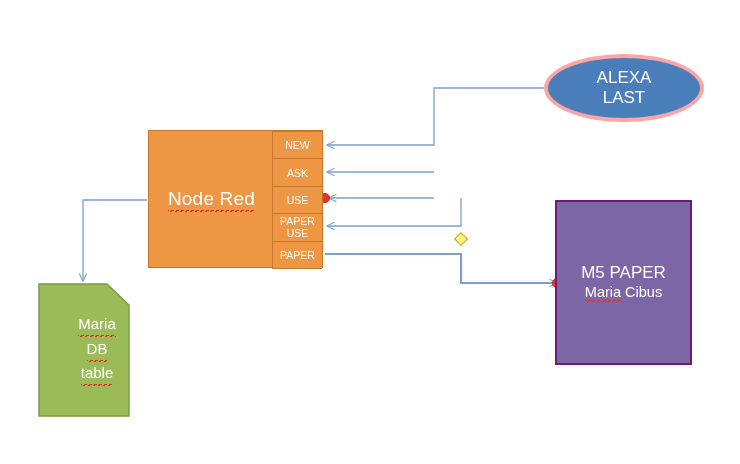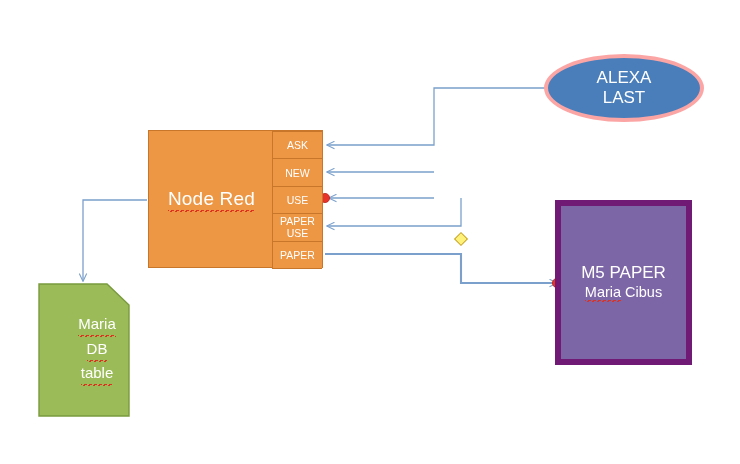--- a/index.html
+++ b/index.html
@@ -110,21 +110,21 @@
   }
 
   
   .m5 {
     position: absolute;
     left: 555px;
     top: 200px;
     width: 137px;
     height: 165px;
     background: #7D66A6;
-    border: 6px solid #701a75;
+    border: 2px solid #701a75;
     box-sizing: border-box;
     display: flex;
     flex-direction: column;
     align-items: center;
     justify-content: center;
     color: #FFFFFF;
     z-index: 3;
   }
   .m5-title { font-size: 17px; line-height: 1.25; }
   .m5-sub   { font-size: 14.5px; line-height: 1.35; }
@@ -187,24 +187,24 @@
     <circle cx="325" cy="198" r="4.6" fill="#E8332A" stroke="#B3231C" stroke-width="0.8"></circle>
     <circle cx="557" cy="283" r="4.6" fill="#E8332A" stroke="#B3231C" stroke-width="0.8"></circle>
   </svg>
 
   <div class="nodered-box">
     <div class="nodered-label">
       <span class="sq-red">Node Red</span>
     </div>
     <div class="ports">
       <div class="port">
+        <span>NEW</span>
+      </div>
+      <div class="port">
         <span>ASK</span>
-      </div>
-      <div class="port">
-        <span>NEW</span>
       </div>
       <div class="port">
         <span>USE</span>
       </div>
       <div class="port">
         <span>PAPER</span>
         <span>USE</span>
       </div>
       <div class="port">
         <span>PAPER</span>

